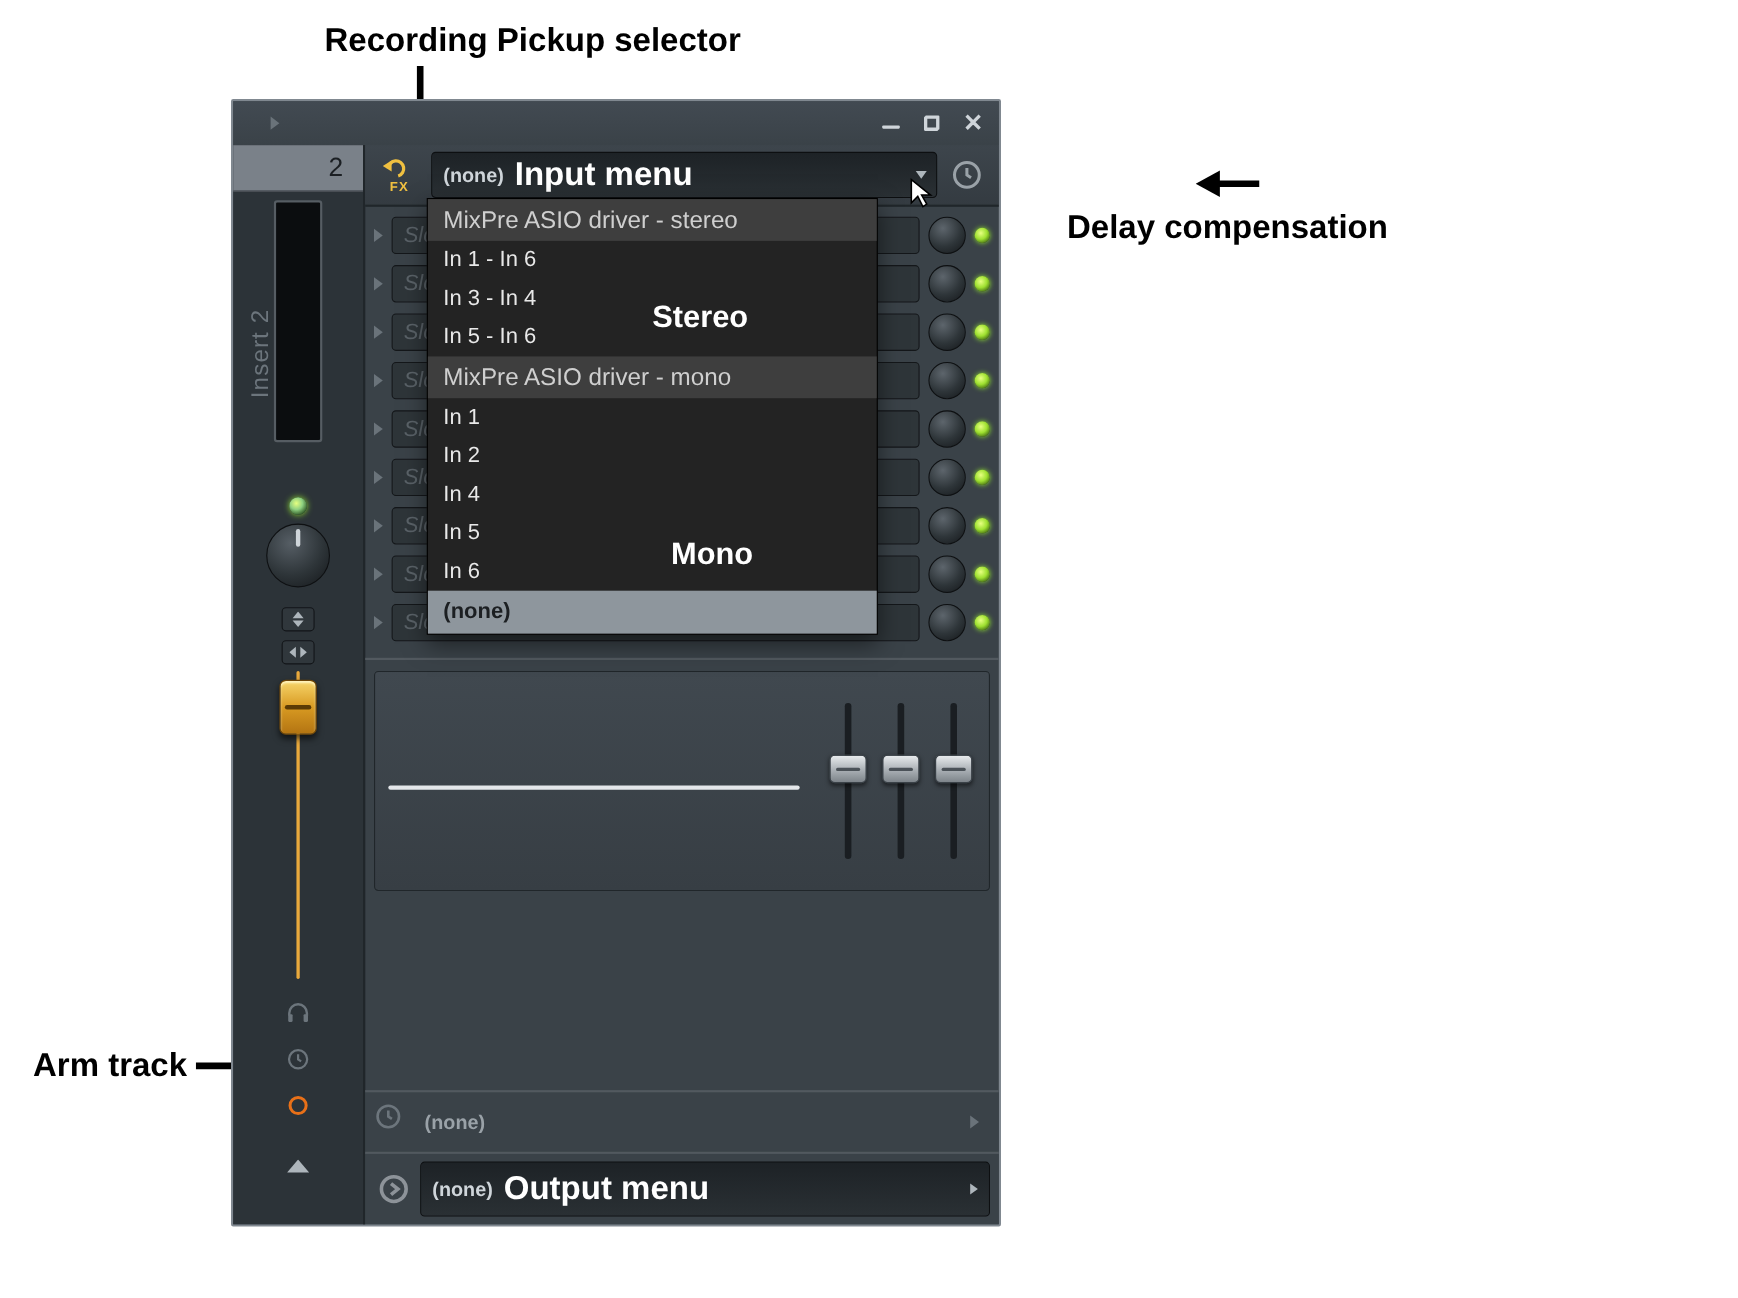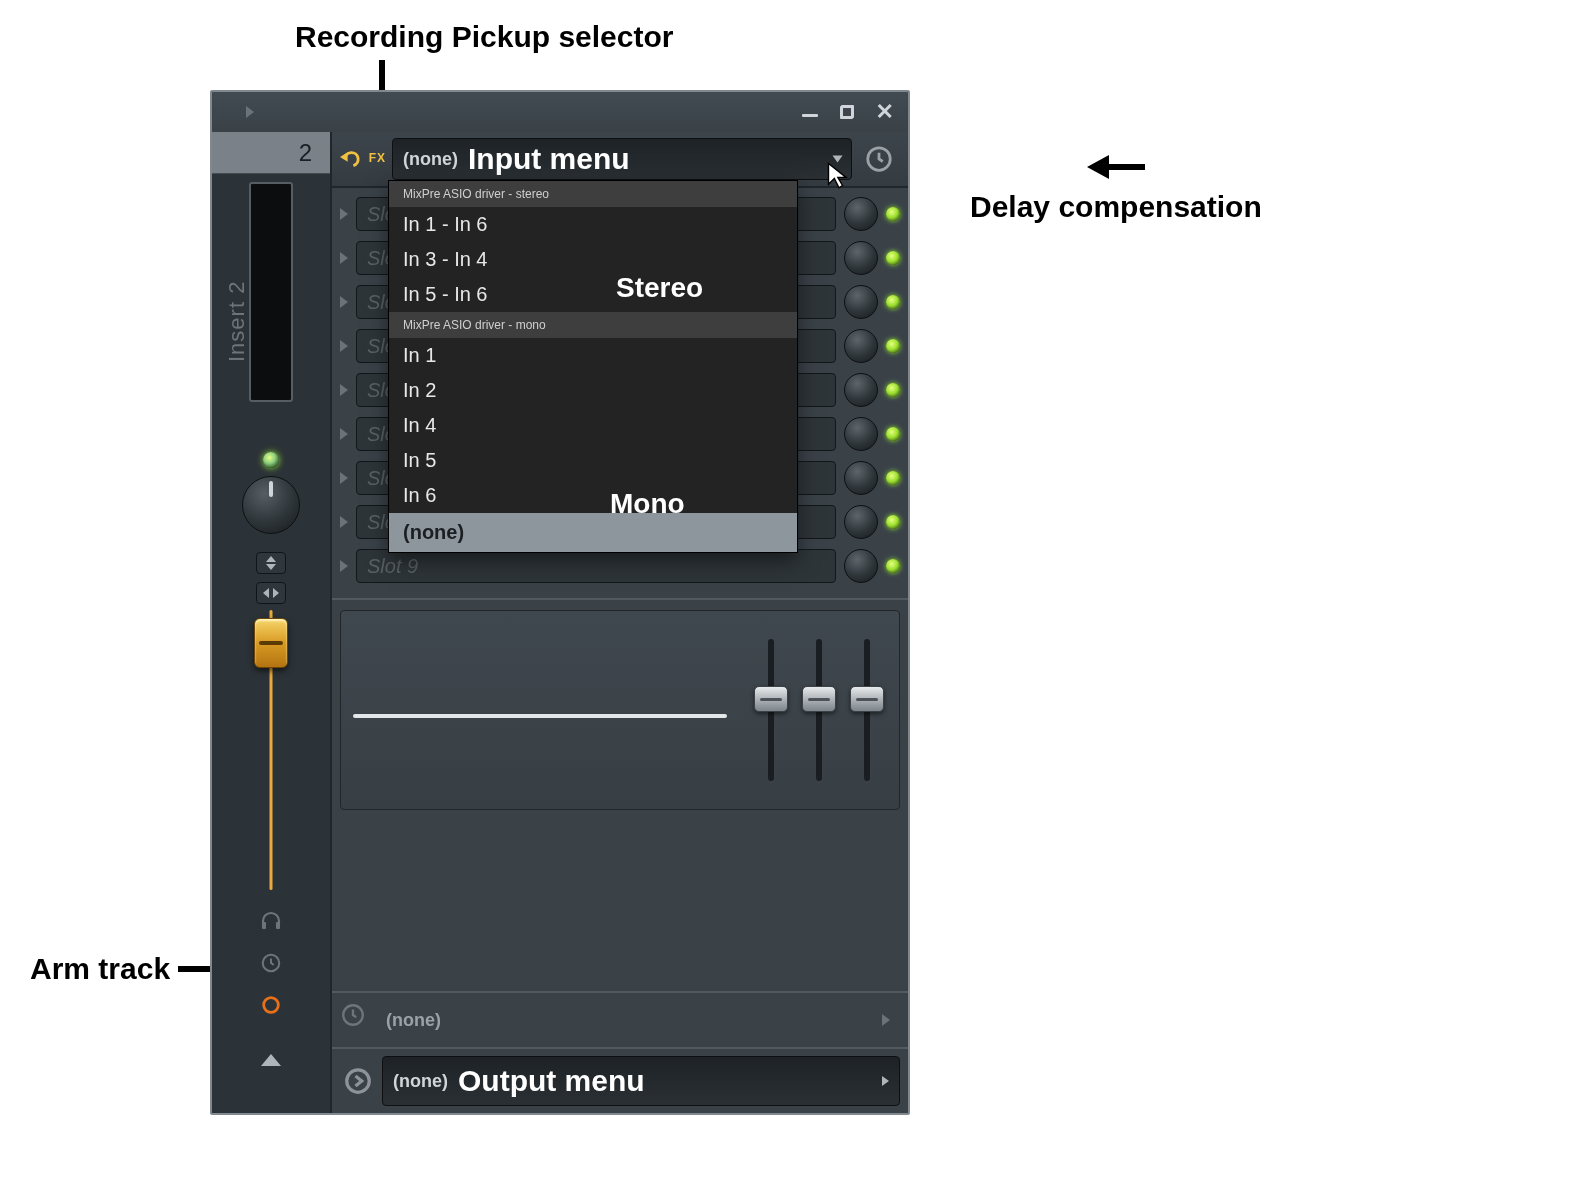--- a/index.html
+++ b/index.html
@@ -177,21 +177,21 @@
   }
 
   .input-row, .send-row, .output-row {
     display:flex; align-items:center; height:56px; padding:0 8px; gap:6px;
   }
   .input-row{ background: linear-gradient(#3d454c,#343b41); border-bottom:2px solid #20262a; }
   .send-row { background: var(--panel-bg); border-top:2px solid #52595f; margin-top:auto; height:56px;}
   .output-row{ background: var(--panel-bg); border-top:2px solid #52595f; height:66px; padding:6px 8px;}
 
   .fx-btn{
-    width:46px;height:42px;display:flex;flex-direction:row;align-items:center;justify-content:center;
+    width:46px;height:42px;display:flex;flex-direction:column;align-items:center;justify-content:center;
     cursor:pointer;
   }
   .fx-btn .fx-label{font-size:12px;color:var(--accent-yellow);font-weight:700;letter-spacing:1px;margin-top:-2px;}
 
   .io-select{
     flex:1; height:42px;
     background:linear-gradient(#1d2226,#2a3034);
     border:1px solid #0d0f11; border-radius:4px;
     display:flex;align-items:center; gap:10px; padding:0 10px;
     color:#d6dbdf; cursor:pointer; position:relative;
@@ -274,21 +274,21 @@
     position:absolute;
     top:48px; left:56px;
     width:410px;
     background: var(--menu-bg);
     border:1px solid #000;
     box-shadow: 0 8px 20px rgba(0,0,0,.5);
     z-index:20;
     font-size:20px;
   }
   .dd-header{
-    background:#3e3e3e; color:#cfcfcf; padding:6px 14px; font-size:12px;
+    background:#3e3e3e; color:#cfcfcf; padding:6px 14px; font-size:22px;
   }
   .dd-item{
     color:#e8e8e8; padding:6px 14px; cursor:pointer;
   }
   .dd-none{
     background:#8e969d; color:#1c1f22; font-weight:700; padding:8px 14px; cursor:pointer;
   }
 
   .dd-overlay-label{
     position:absolute; color:#fff; font-weight:700; font-size:28px; pointer-events:none; z-index:22;
@@ -539,18 +539,18 @@
         <div class="dd-header">MixPre ASIO driver - mono</div>
         <div id="dd-mono">
             <div class="dd-item">In 1</div>
             <div class="dd-item">In 2</div>
             <div class="dd-item">In 4</div>
             <div class="dd-item">In 5</div>
             <div class="dd-item">In 6</div>
           </div>
         <div class="dd-none">(none)</div>
       </div>
-      <div class="dd-overlay-label" style="top:140px; left:284px;text-align:center;">Stereo</div>
+      <div class="dd-overlay-label" style="top:140px; left:261px;text-align:center;">Stereo</div>
       <div class="dd-overlay-label" style="top:356px; left:278px;">Mono</div>
 
     </div>
   </div>
 </div>
 
 </body></html>

